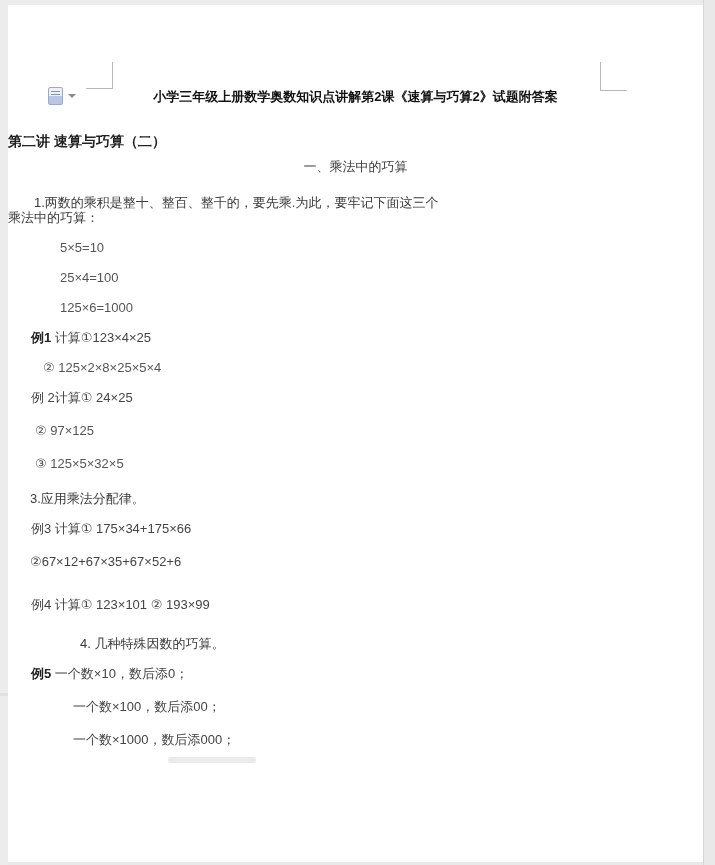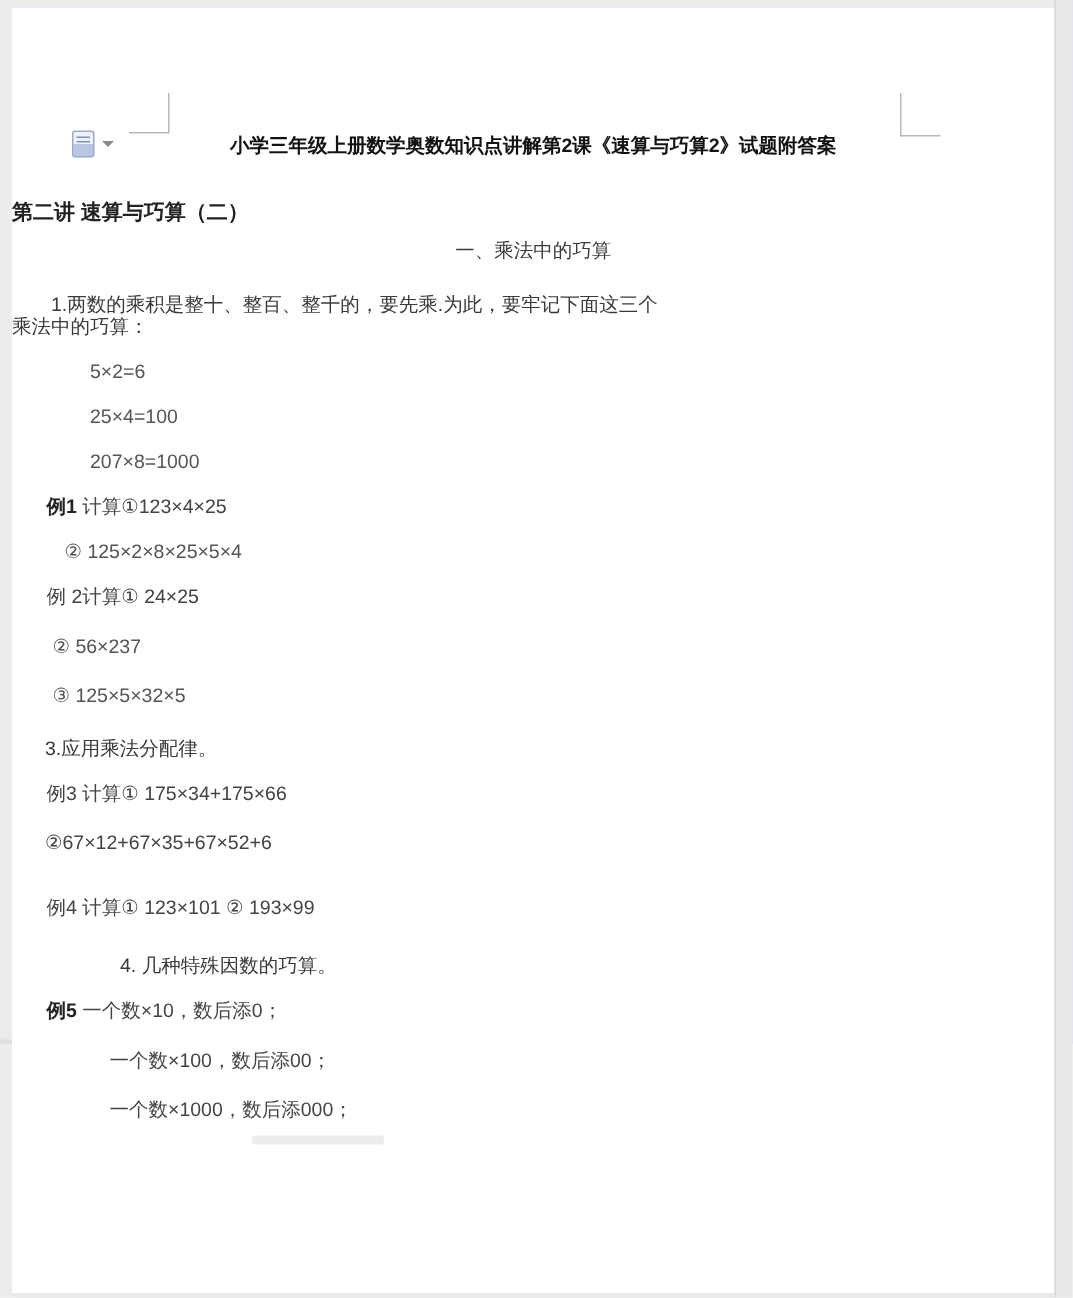--- a/index.html
+++ b/index.html
@@ -8,21 +8,21 @@
     width: 715px;
     height: 865px;
     background: #e9e9e9;
     overflow: hidden;
     font-family: "Liberation Sans", "DejaVu Sans", sans-serif;
   }
   .frame {
     position: relative;
     width: 715px;
     height: 696px;
-    background: #c4b5fd;
+    background: #0ea5e9;
   }
   .page {
     position: absolute;
     left: 8px;
     top: 5px;
     width: 696px;
     height: 857px;
     background: #ffffff;
     box-sizing: border-box;
     padding-top: 84px;
@@ -166,27 +166,27 @@
 
     <div class="doc-title">小学三年级上册数学奥数知识点讲解第2课《速算与巧算2》试题附答案</div>
 
     <div class="doc-heading">第二讲 速算与巧算（二）</div>
 
     <div class="doc-subheading">一、乘法中的巧算</div>
 
     <div class="doc-lines" id="doc-lines">
         <div class="line para-first">1.两数的乘积是整十、整百、整千的，要先乘.为此，要牢记下面这三个</div>
         <div class="line para-cont">乘法中的巧算：</div>
-        <div class="line eq">5×2=6</div>
+        <div class="line eq">5×5=10</div>
         <div class="line eq">25×4=100</div>
-        <div class="line eq">207×8=1000</div>
+        <div class="line eq">125×6=1000</div>
         <div class="line example"><b>例1</b> 计算①123×4×25</div>
         <div class="line sub-eq">② 125×2×8×25×5×4</div>
         <div class="line example">例 2计算① 24×25</div>
-        <div class="line item">② 56×237</div>
+        <div class="line item">② 97×125</div>
         <div class="line item">③ 125×5×32×5</div>
         <div class="line section">3.应用乘法分配律。</div>
         <div class="line example">例3 计算① 175×34+175×66</div>
         <div class="line example2">②67×12+67×35+67×52+6</div>
         <div class="line example-gap">例4 计算① 123×101 ② 193×99</div>
         <div class="line section-indent">4. 几种特殊因数的巧算。</div>
         <div class="line example"><b>例5</b> 一个数×10，数后添0；</div>
         <div class="line cont">一个数×100，数后添00；</div>
         <div class="line cont">一个数×1000，数后添000；</div>
         <div class="faint-remnant"></div>

